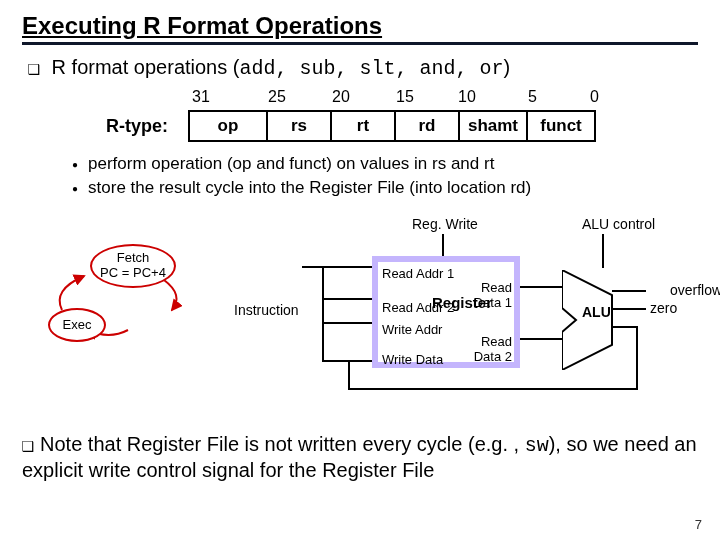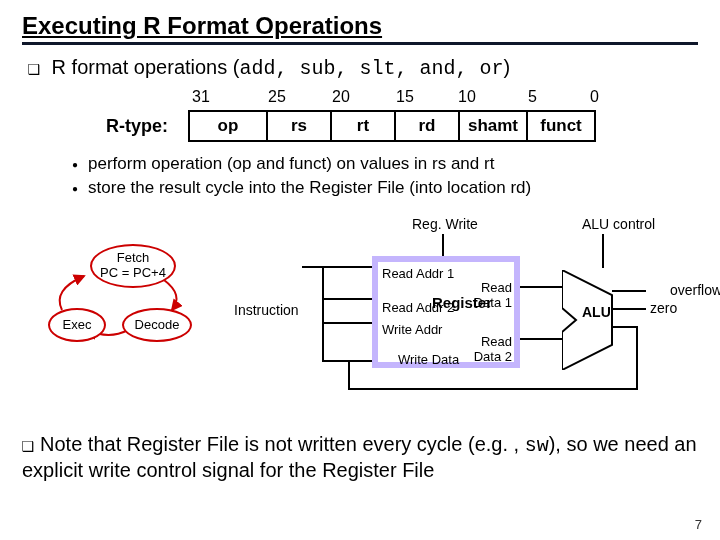--- a/index.html
+++ b/index.html
@@ -72,21 +72,21 @@
     border: 6px solid #c4b5fd; background: #fff;
   }
   .regfile .center-lbl {
     text-align: center; font-weight: bold; font-size: 15px;
     margin-top: 32px; line-height: 1.15; padding-left: 32px;
   }
   .port-label { position: absolute; font-size: 13px; }
   .port-label.ra1 { left: 4px; top: 4px; }
   .port-label.ra2 { left: 4px; top: 38px; }
   .port-label.wa  { left: 4px; top: 60px; }
-  .port-label.wd  { left: 20px; top: 90px; }
+  .port-label.wd  { left: 4px; top: 90px; }
   .out-label { position: absolute; font-size: 13px; }
   .out-label.rd1 { right: 2px; top: 18px; text-align: right; }
   .out-label.rd2 { right: 2px; top: 72px; text-align: right; }
   .top-signal { position: absolute; font-size: 14px; }
   .top-signal.rw { left: 390px; top: 2px; }
   .top-signal.ac { left: 560px; top: 2px; }
   .alu {
     position: absolute; left: 540px; top: 56px;
   }
   .alu-label { position: absolute; left: 560px; top: 90px; font-size: 14px; font-weight: bold; }
@@ -160,21 +160,20 @@
       <path d="M84,90 Q65,100 44,90" stroke="#c00" stroke-width="2" fill="none" marker-end="url(#ah)"></path>
       <path d="M18,70 Q8,50 40,36" stroke="#c00" stroke-width="2" fill="none" marker-end="url(#ah)"></path>
     </svg>
     <div class="oval fetch">
       <div>
         <div>Fetch</div>
         <div>PC = PC+4</div>
       </div>
     </div>
     <div class="oval exec">Exec</div>
-    <div class="oval decode">Decode</div>
   </div>
 
   <div class="inst-label">Instruction</div>
 
   <div class="wire" style="left:280px; top:52px; width:70px; height:2px;"></div>
   <div class="wire" style="left:300px; top:52px; width:2px; height:96px;"></div>
   <div class="wire" style="left:300px; top:84px; width:50px; height:2px;"></div>
   <div class="wire" style="left:300px; top:108px; width:50px; height:2px;"></div>
   <div class="wire" style="left:300px; top:146px; width:50px; height:2px;"></div>
 

